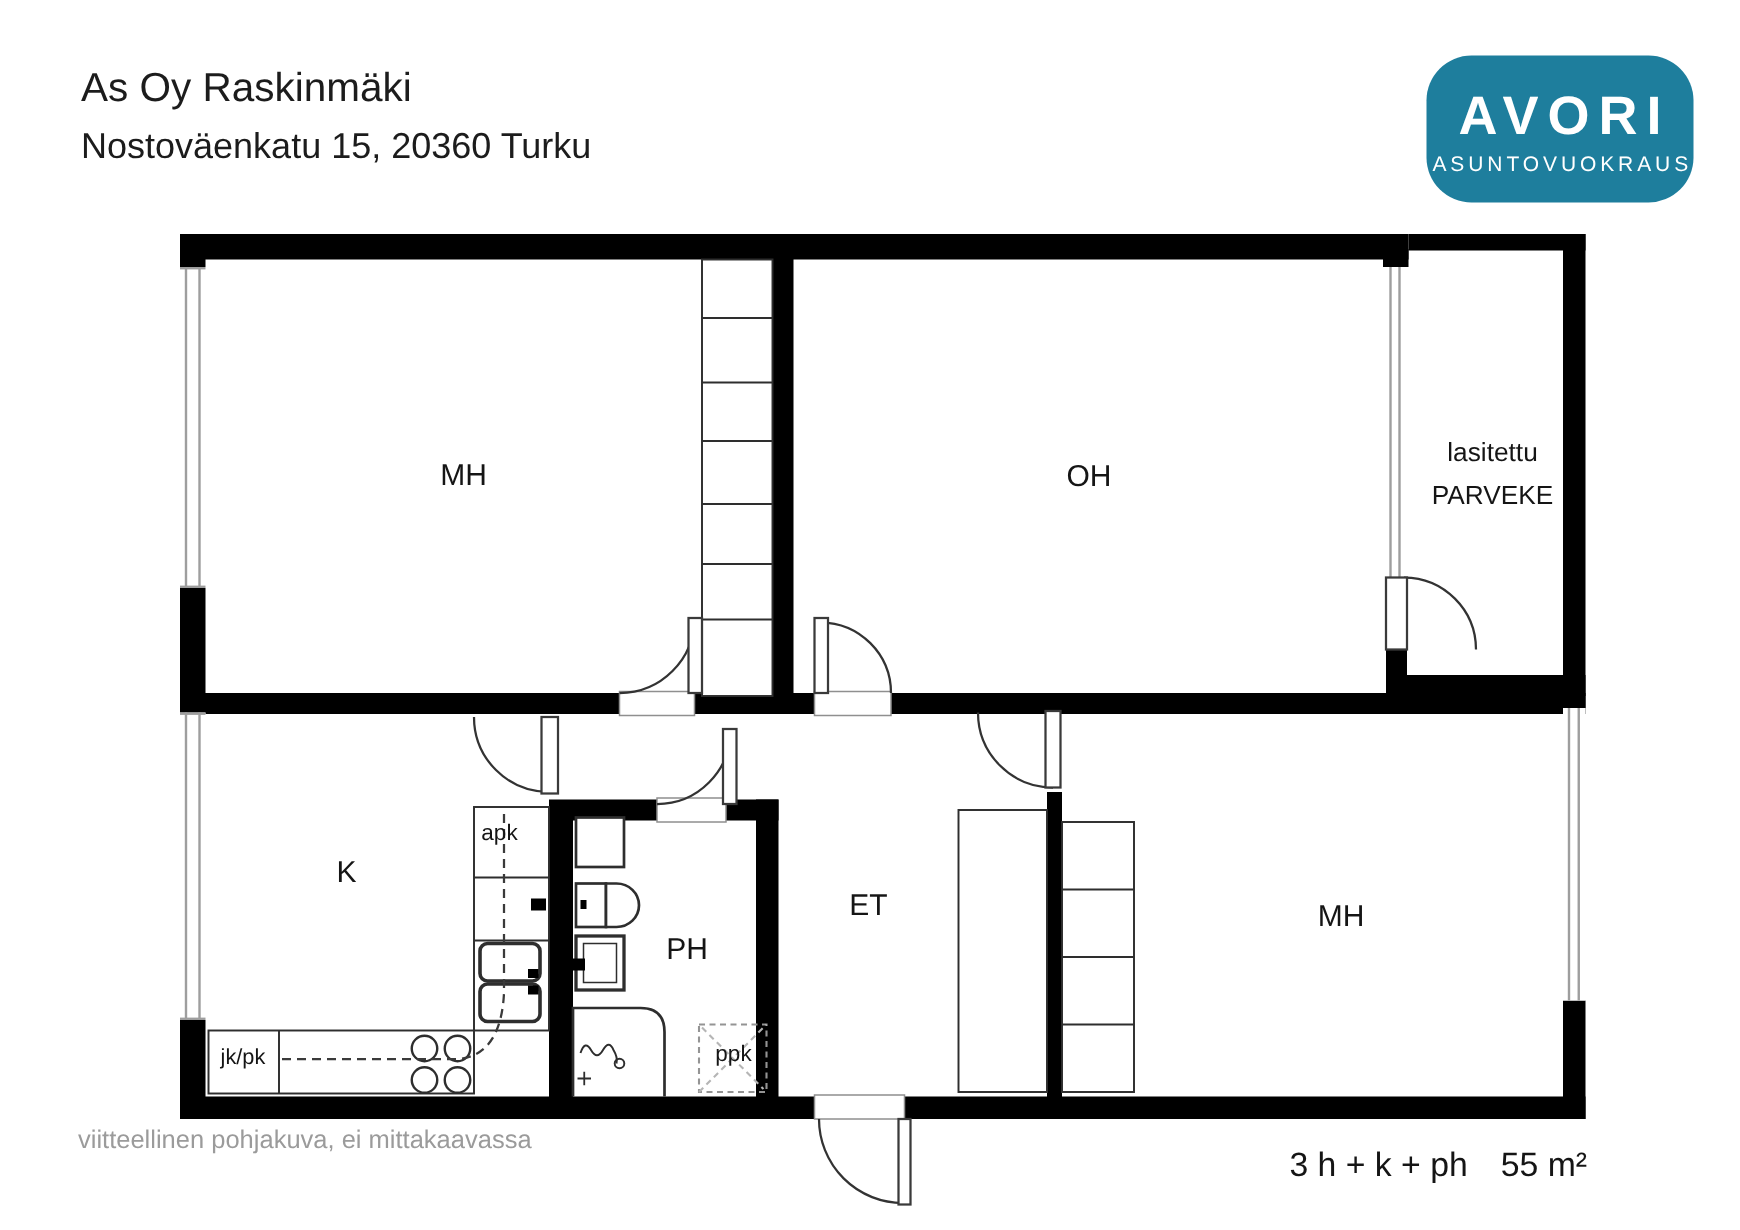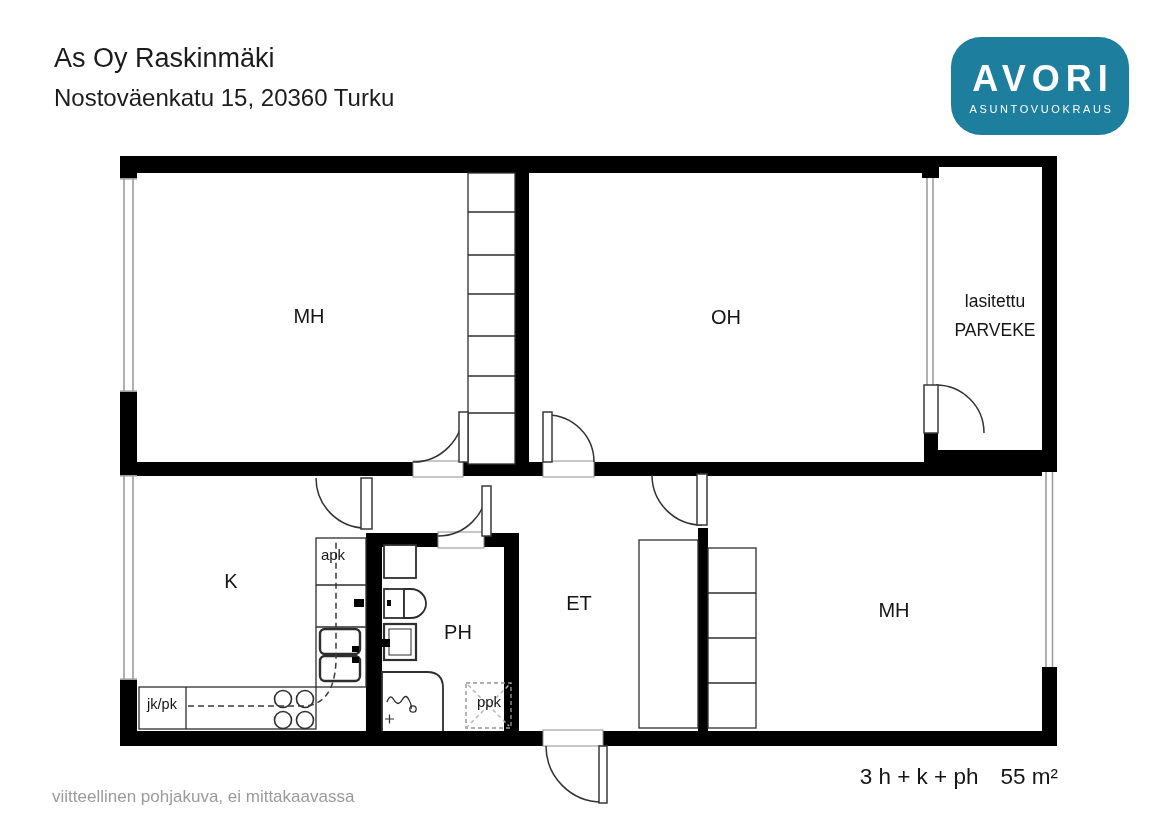--- a/index.html
+++ b/index.html
@@ -4,23 +4,23 @@
 <style>
   html,body{margin:0;padding:0;background:#fff;}
   .page{position:relative;width:1160px;height:820px;background:#fff;overflow:hidden;
         font-family:"Liberation Sans", sans-serif;margin-left:16px;}
   .header{position:absolute;left:38px;top:42px;color:#1c1c1c;}
   .title{font-size:27px;line-height:1.25;}
   .address{font-size:24px;line-height:1.3;margin-top:6px;}
   .logo{position:absolute;left:935px;top:37px;width:178px;height:98px;background:#1e7e9d;
         display:flex;flex-direction:column;align-items:center;justify-content:center;color:#fff;border-radius:30px;}
   .logo .brand{font-size:36px;font-weight:700;letter-spacing:6px;padding-left:6px;}
-  .logo .tagline{font-size:11px;letter-spacing:2.6px;margin-top:3px;padding-left:3px;}
+  .logo .tagline{font-size:14px;letter-spacing:2.6px;margin-top:3px;padding-left:3px;}
   .plan-svg{position:absolute;left:0;top:0;}
-  .disclaimer{position:absolute;left:36px;top:787px;font-size:17px;color:#9b9b9b;}
+  .disclaimer{position:absolute;left:36px;top:750px;font-size:17px;color:#9b9b9b;}
   .spec{position:absolute;top:764px;right:118px;font-size:22.5px;color:#151515;display:flex;gap:22px;}
   svg text{font-family:"Liberation Sans", sans-serif;fill:#151515;}
   svg .room-lbl{font-size:20px;}
   svg .small-lbl{font-size:15px;}
 </style>
 </head>
 <body>
 
 <div class="page">
 

